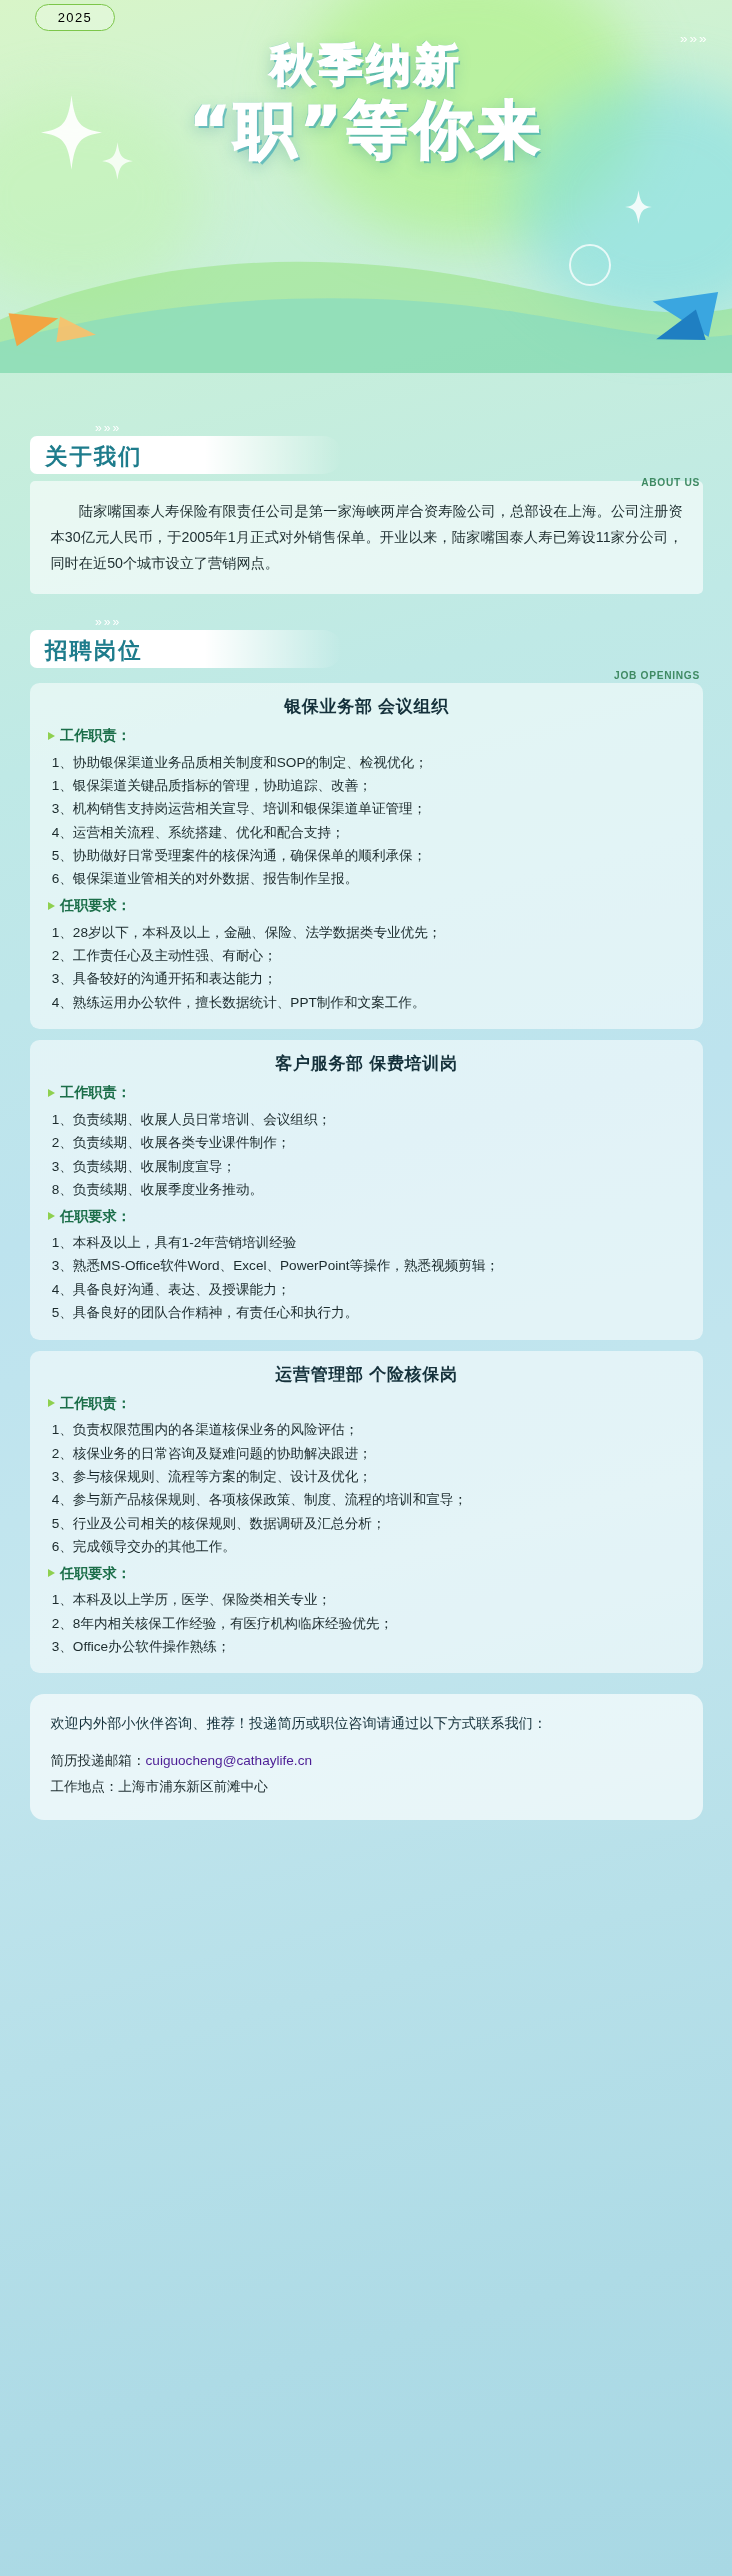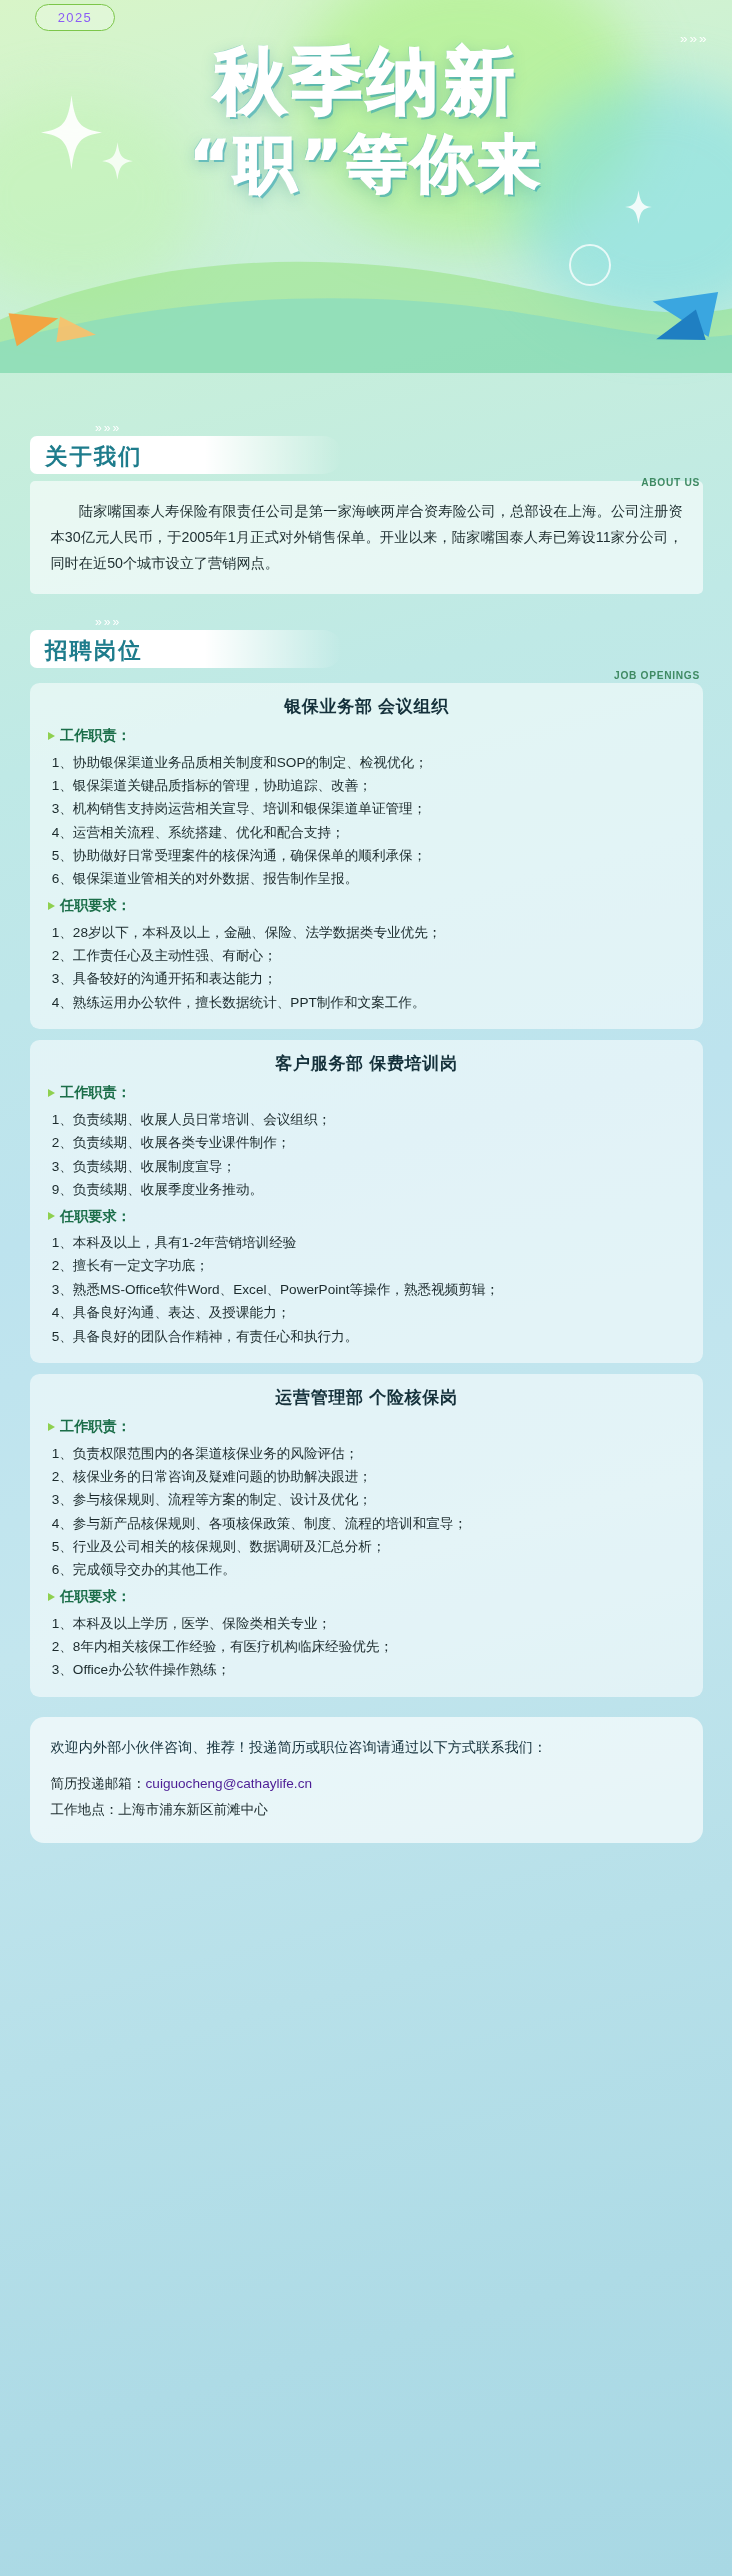--- a/index.html
+++ b/index.html
@@ -30,41 +30,41 @@
 
   
   .header { position: relative; height: 421px; }
 
   .year-badge {
     position: absolute;
     left: 35px; top: 4.1px;
     width: 80px; height: 27px;
     border: 1.4px solid #7cc64a;
     border-radius: 13.6px;
-    color: #8b5cf6;
+    color: #000000;
     font-size: 13px;
     letter-spacing: 1.4px;
     display: flex; align-items: center; justify-content: center;
     background: rgba(255,255,255,.25);
   }
 
   .arrows-tr {
     position: absolute; right: 24.4px; top: 31px;
     color: #ffffff; font-size: 13.6px; letter-spacing: 2px; opacity: .95;
   }
 
   .title-wrap {
     position: absolute;
     left: 0; right: 0; top: 38px;
     text-align: center;
   }
   .title-line {
     font-family: "DejaVu Sans", "Liberation Sans", sans-serif;
     font-weight: bold;
-    font-size: 72px;
+    font-size: 44px;
     letter-spacing: 4.1px;
     color: #ffffff;
     line-height: 1.22;
     text-shadow:
       0 0 0 #2aa0b4,
       2.7px 2.7px 0 rgba(40,160,180,.55),
       -1.4px -1.4px 0 rgba(40,160,180,.35),
       0 5.4px 15px rgba(30,120,140,.35);
     -webkit-text-stroke: 2px #ffffff;
   }
@@ -298,27 +298,26 @@
 
   <div class="job">
     <div class="job-title">客户服务部 保费培训岗</div>
     <div class="job-subhead">
       <span class="tri"></span>
       <span>工作职责：</span>
     </div>
     <div class="job-item">1、负责续期、收展人员日常培训、会议组织；</div>
     <div class="job-item">2、负责续期、收展各类专业课件制作；</div>
     <div class="job-item">3、负责续期、收展制度宣导；</div>
-    <div class="job-item">9、负责续期、收展季度业务推动。</div>
+    <div class="job-item">8、负责续期、收展季度业务推动。</div>
     <div class="job-subhead">
       <span class="tri"></span>
       <span>任职要求：</span>
     </div>
     <div class="job-item">1、本科及以上，具有1-2年营销培训经验</div>
-    <div class="job-item">2、擅长有一定文字功底；</div>
     <div class="job-item">3、熟悉MS-Office软件Word、Excel、PowerPoint等操作，熟悉视频剪辑；</div>
     <div class="job-item">4、具备良好沟通、表达、及授课能力；</div>
     <div class="job-item">5、具备良好的团队合作精神，有责任心和执行力。</div>
   </div>
 
   <div class="job">
     <div class="job-title">运营管理部 个险核保岗</div>
     <div class="job-subhead">
       <span class="tri"></span>
       <span>工作职责：</span>

